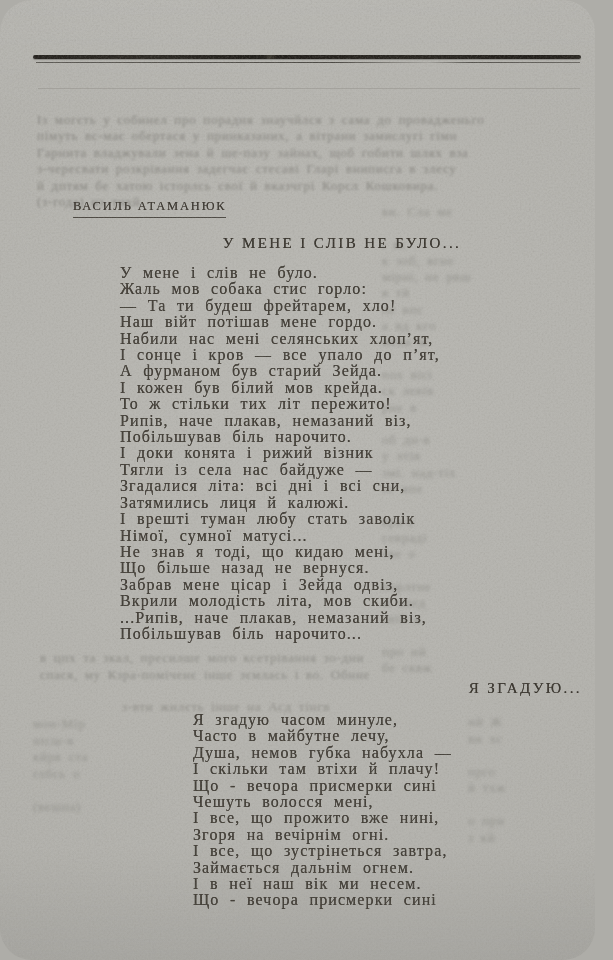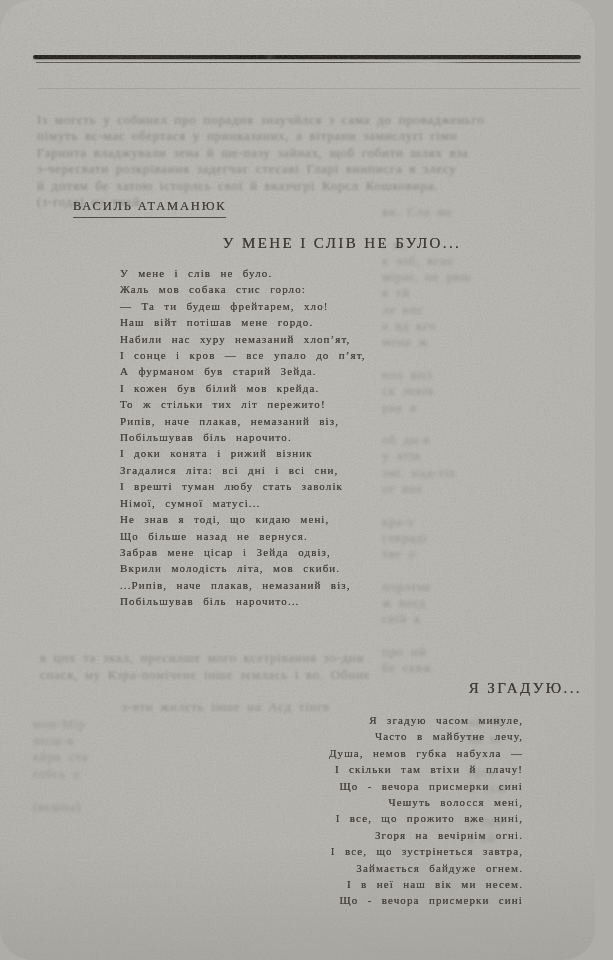--- a/index.html
+++ b/index.html
@@ -62,26 +62,26 @@
     font-size:15px;letter-spacing:2.4px;color:#3a362f;
     text-shadow:0 0 .6px rgba(50,46,40,.8);
     white-space:nowrap;
   }
   .title1{top:235px;padding-left:34px;}
   .title2{top:680px;padding-right:18px;text-align:right;}
 
   
   .poem{
     position:absolute;
-    font-size:11px;line-height:16.4px;letter-spacing:1.1px;word-spacing:5.5px;
+    font-size:16px;line-height:16.4px;letter-spacing:1.1px;word-spacing:5.5px;
     color:#433f38;text-shadow:0 0 .6px rgba(55,50,44,.85);
   }
   .poem .line{white-space:nowrap;}
   .poem1{left:120px;top:265px;width:400px;}
-  .poem2{left:193px;top:712px;width:330px;text-align:right;}
+  .poem2{left:193px;top:712px;width:330px;}
 
   .noise{position:absolute;left:0;top:0;pointer-events:none;opacity:.5;}
 </style>
 </head>
 <body>
 
 <div class="page">
 
   <div class="rule-thick"></div>
   <div class="rule-thin"></div>
@@ -154,29 +154,31 @@
     </div>
 
   <div class="author">ВАСИЛЬ АТАМАНЮК</div>
 
   <div class="title title1">У МЕНЕ І СЛІВ НЕ БУЛО...</div>
   <div class="poem poem1">
       <div class="line">У мене і слів не було.</div>
       <div class="line">Жаль мов собака стис горло:</div>
       <div class="line">— Та ти будеш фрейтарем, хло!</div>
       <div class="line">Наш війт потішав мене гордо.</div>
-      <div class="line">Набили нас хуру немазаний хлоп’ят,</div>
+      <div class="line">Набили нас мені селянських хлоп’ят,</div>
       <div class="line">І сонце і кров — все упало до п’ят,</div>
       <div class="line">А фурманом був старий Зейда.</div>
       <div class="line">І кожен був білий мов крейда.</div>
       <div class="line">То ж стільки тих літ пережито!</div>
       <div class="line">Рипів, наче плакав, немазаний віз,</div>
       <div class="line">Побільшував біль нарочито.</div>
       <div class="line">І доки конята і рижий візник</div>
+      <div class="line">Тягли із села нас байдуже —</div>
       <div class="line">Згадалися літа: всі дні і всі сни,</div>
+      <div class="line">Затямились лиця й калюжі.</div>
       <div class="line">І врешті туман любу стать заволік</div>
       <div class="line">Німої, сумної матусі...</div>
       <div class="line">Не знав я тоді, що кидаю мені,</div>
       <div class="line">Що більше назад не вернуся.</div>
       <div class="line">Забрав мене цісар і Зейда одвіз,</div>
       <div class="line">Вкрили молодість літа, мов скиби.</div>
       <div class="line">...Рипів, наче плакав, немазаний віз,</div>
       <div class="line">Побільшував біль нарочито...</div>
     </div>
 
@@ -184,21 +186,21 @@
   <div class="poem poem2">
       <div class="line">Я згадую часом минуле,</div>
       <div class="line">Часто в майбутне лечу,</div>
       <div class="line">Душа, немов губка набухла —</div>
       <div class="line">І скільки там втіхи й плачу!</div>
       <div class="line">Що - вечора присмерки сині</div>
       <div class="line">Чешуть волосся мені,</div>
       <div class="line">І все, що прожито вже нині,</div>
       <div class="line">Згоря на вечірнім огні.</div>
       <div class="line">І все, що зустрінеться завтра,</div>
-      <div class="line">Займається байдуже огнем.</div>
+      <div class="line">Займається дальнім огнем.</div>
       <div class="line">І в неї наш вік ми несем.</div>
       <div class="line">Що - вечора присмерки сині</div>
     </div>
 
   <svg class="noise" width="613" height="960">
     <filter id="paperNoise">
       <feTurbulence type="fractalNoise" baseFrequency="0.55" numOctaves="3" seed="7" stitchTiles="stitch"></feTurbulence>
       <feColorMatrix type="matrix" values="0 0 0 0 0.30  0 0 0 0 0.29  0 0 0 0 0.26  0.55 0.55 0.55 0 -0.72"></feColorMatrix>
     </filter>
     <rect width="613" height="960" filter="url(#paperNoise)"></rect>

